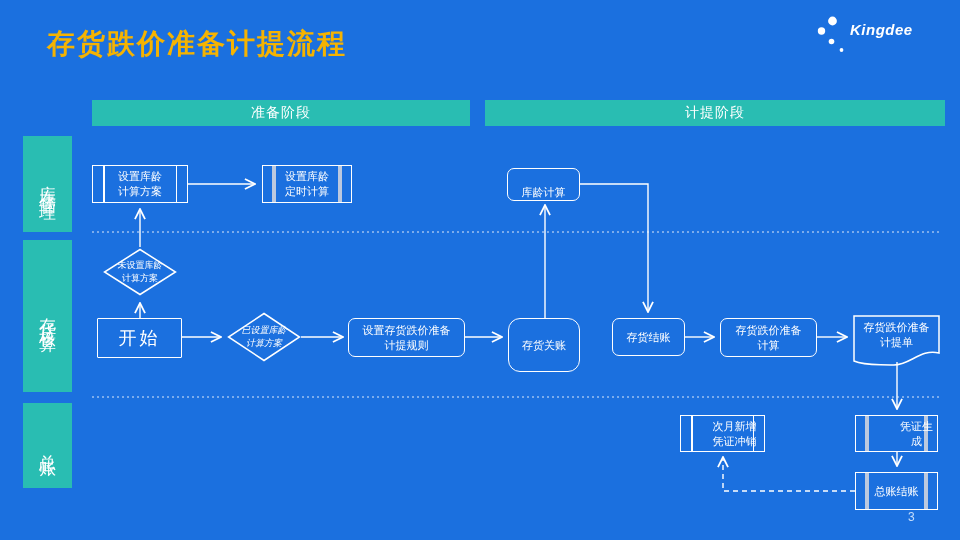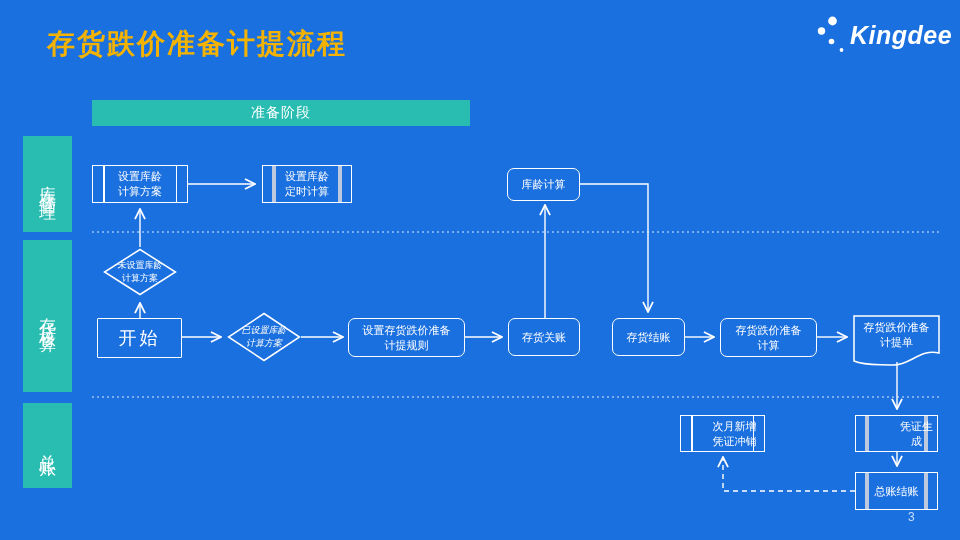--- a/index.html
+++ b/index.html
@@ -9,21 +9,21 @@
     font-family:"Liberation Sans","DejaVu Sans",sans-serif;
   }
   
   .title {
     position:absolute; left:47px; top:25px;
     font-size:28px; font-weight:bold; letter-spacing:2px;
     color:#F5B301;
   }
   .logo { position:absolute; left:816px; top:14px; display:flex; align-items:flex-start; color:#fff; }
   .logo svg { width:30px; height:40px; }
-  .logo-text { font-size:25px; font-weight:bold; font-style:italic; letter-spacing:.5px; margin:7px 0 0 4px; }
+  .logo-text { font-size:15px; font-weight:bold; font-style:italic; letter-spacing:.5px; margin:7px 0 0 4px; }
   .pageno { position:absolute; left:908px; top:510px; font-size:12px; color:rgba(225,238,255,.85); }
 
   
   .phase {
     position:absolute; top:100px; height:26px; background:#29BDB2; color:#fff;
     font-size:14px; display:flex; align-items:center; justify-content:center; letter-spacing:1px;
   }
   .phase-1 { left:92px;  width:378px; }
   .phase-2 { left:485px; width:460px; }
   .lane {
@@ -75,20 +75,21 @@
     <svg viewBox="0 0 30 40">
       <circle cx="16.5" cy="7" r="4.4" fill="#fff"></circle>
       <circle cx="5.5" cy="17" r="3.7" fill="#fff"></circle>
       <circle cx="15.5" cy="27.5" r="2.8" fill="#fff"></circle>
       <circle cx="25.5" cy="36" r="1.9" fill="#fff"></circle>
     </svg>
     <span class="logo-text">Kingdee</span>
   </div>
 
   <div class="phase phase-1">准备阶段</div>
+  <div class="phase phase-2">计提阶段</div>
 
   <div class="lane lane-1">库存管理</div>
   <div class="lane lane-2">存货核算</div>
   <div class="lane lane-3">总账</div>
 
   <svg class="connectors" width="960" height="540">
     <defs>
       <marker id="arrow" viewBox="0 0 10 10" refX="9" refY="5" markerWidth="9" markerHeight="9" orient="auto-start-reverse">
         <path d="M1,1 L9,5 L1,9" fill="none" stroke="#fff" stroke-width="1.6"></path>
       </marker>
@@ -111,21 +112,21 @@
   </svg>
 
   <div class="node predef white-bars" style="left:92px; top:165px; width:96px; height:38px;">
     <span>设置库龄
 计算方案</span>
   </div>
   <div class="node predef gray-bars" style="left:262px; top:165px; width:90px; height:38px;">
     <span>设置库龄
 定时计算</span>
   </div>
-  <div class="node rounded" style="left:507px; top:168px; width:73px; height:33px;">
+  <div class="node rounded" style="left:507px; top:168px; width:73px; height:33px;align-items:flex-end;">
     <span>库龄计算</span>
   </div>
 
   <div class="node diamond" style="left:103px; top:248px; width:74px; height:48px;">
     <svg viewBox="0 0 74 48" preserveAspectRatio="none">
       <polygon points="37,1.5 72.5,24 37,46.5 1.5,24"></polygon>
     </svg>
     <span>未设置库龄
 计算方案</span>
   </div>
@@ -136,21 +137,21 @@
     <svg viewBox="0 0 74 50" preserveAspectRatio="none">
       <polygon points="37,1.5 72.5,25 37,48.5 1.5,25"></polygon>
     </svg>
     <span>已设置库龄
 计算方案</span>
   </div>
   <div class="node rounded" style="left:348px; top:318px; width:117px; height:39px;">
     <span>设置存货跌价准备
 计提规则</span>
   </div>
-  <div class="node rounded" style="left:508px; top:318px; width:72px; height:38px;">
+  <div class="node rounded" style="left:508px; top:318px; width:72px; height:54px;border-radius:12px;">
     <span>存货关账</span>
   </div>
   <div class="node rounded" style="left:612px; top:318px; width:73px; height:38px;">
     <span>存货结账</span>
   </div>
   <div class="node rounded" style="left:720px; top:318px; width:97px; height:39px;">
     <span>存货跌价准备
 计算</span>
   </div>
   <div class="node docshape" style="left:853px; top:315px; width:87px; height:52px;">

